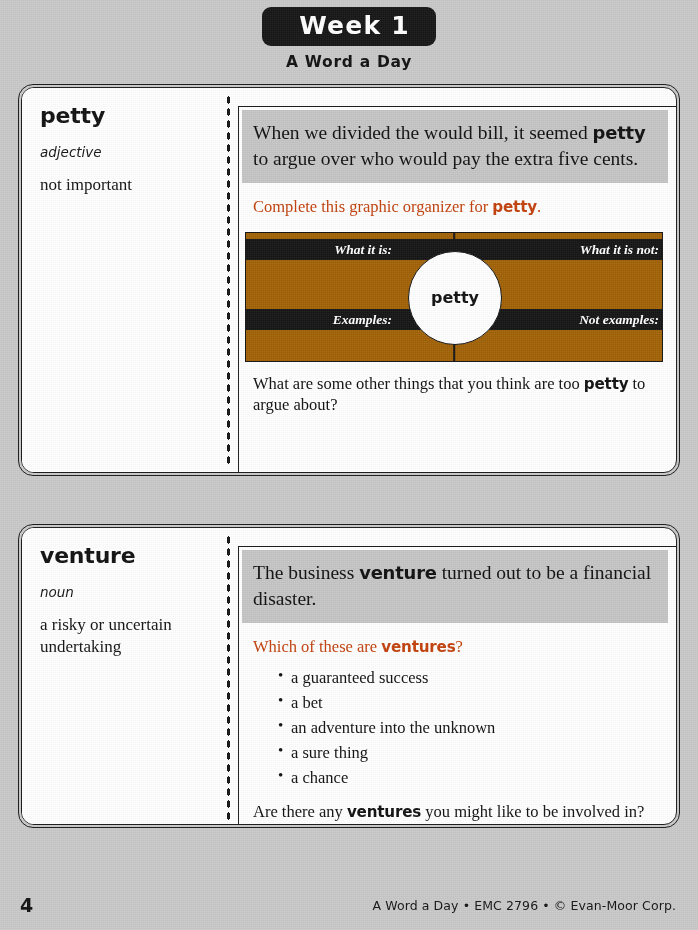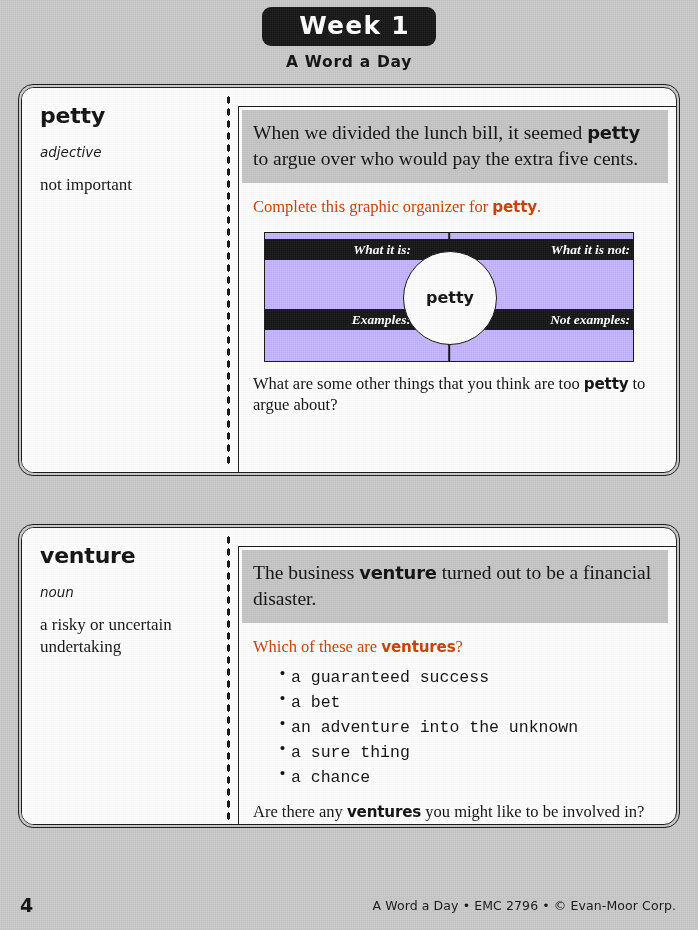--- a/index.html
+++ b/index.html
@@ -195,25 +195,25 @@
     font-family: "Liberation Serif", serif;
     font-size: 16.5px;
     color: #101010;
     padding-left: 11px;
     line-height: 1.32;
   }
 
   
   .organizer {
     position: relative;
-    margin: 14px 0 0 22px;
-    width: 370px;
+    margin: 14px 0 0 3px;
+    width: 418px;
     height: 130px;
     border: 1.6px solid #141414;
-    background: #c4b5fd;
+    background: #a16207;
     box-sizing: border-box;
   }
   .org-bar {
     position: absolute;
     height: 21px;
     background: #151515;
     color: #ffffff;
     font-family: "Liberation Serif", serif;
     font-style: italic;
     font-weight: bold;
@@ -256,21 +256,21 @@
     font-size: 16px;
     color: #111111;
     z-index: 5;
   }
 
   
   .choices {
     list-style: none;
     margin: 7px 0 0 0;
     padding-left: 36px;
-    font-family: Liberation Mono, monospace;
+    font-family: Liberation Serif, serif;
     font-size: 16.5px;
     color: #101010;
   }
   .choices li {
     position: relative;
     line-height: 1.52;
     padding-left: 13px;
   }
   .choices li::before {
     content: "\2022";
@@ -318,21 +318,21 @@
 
 <div class="entry" id="entry-0">
   <div class="card-outer"></div>
   <div class="card-inner">
 
     <div class="activity">
       <div class="activity-border"></div>
       <div class="activity-inner">
 
         <div class="sentence-box">
-          <span>When we divided the lunch bill, it seemed </span><b>petty</b><span> to argue over who would pay the extra five cents.</span>
+          <span>When we divided the would bill, it seemed </span><b>petty</b><span> to argue over who would pay the extra five cents.</span>
         </div>
 
         <div class="prompt">
           <span>Complete this graphic organizer for </span><b>petty</b><span>.</span>
         </div>
 
         <div class="organizer">
           <div class="org-stem top"></div>
           <div class="org-stem bottom"></div>
 

